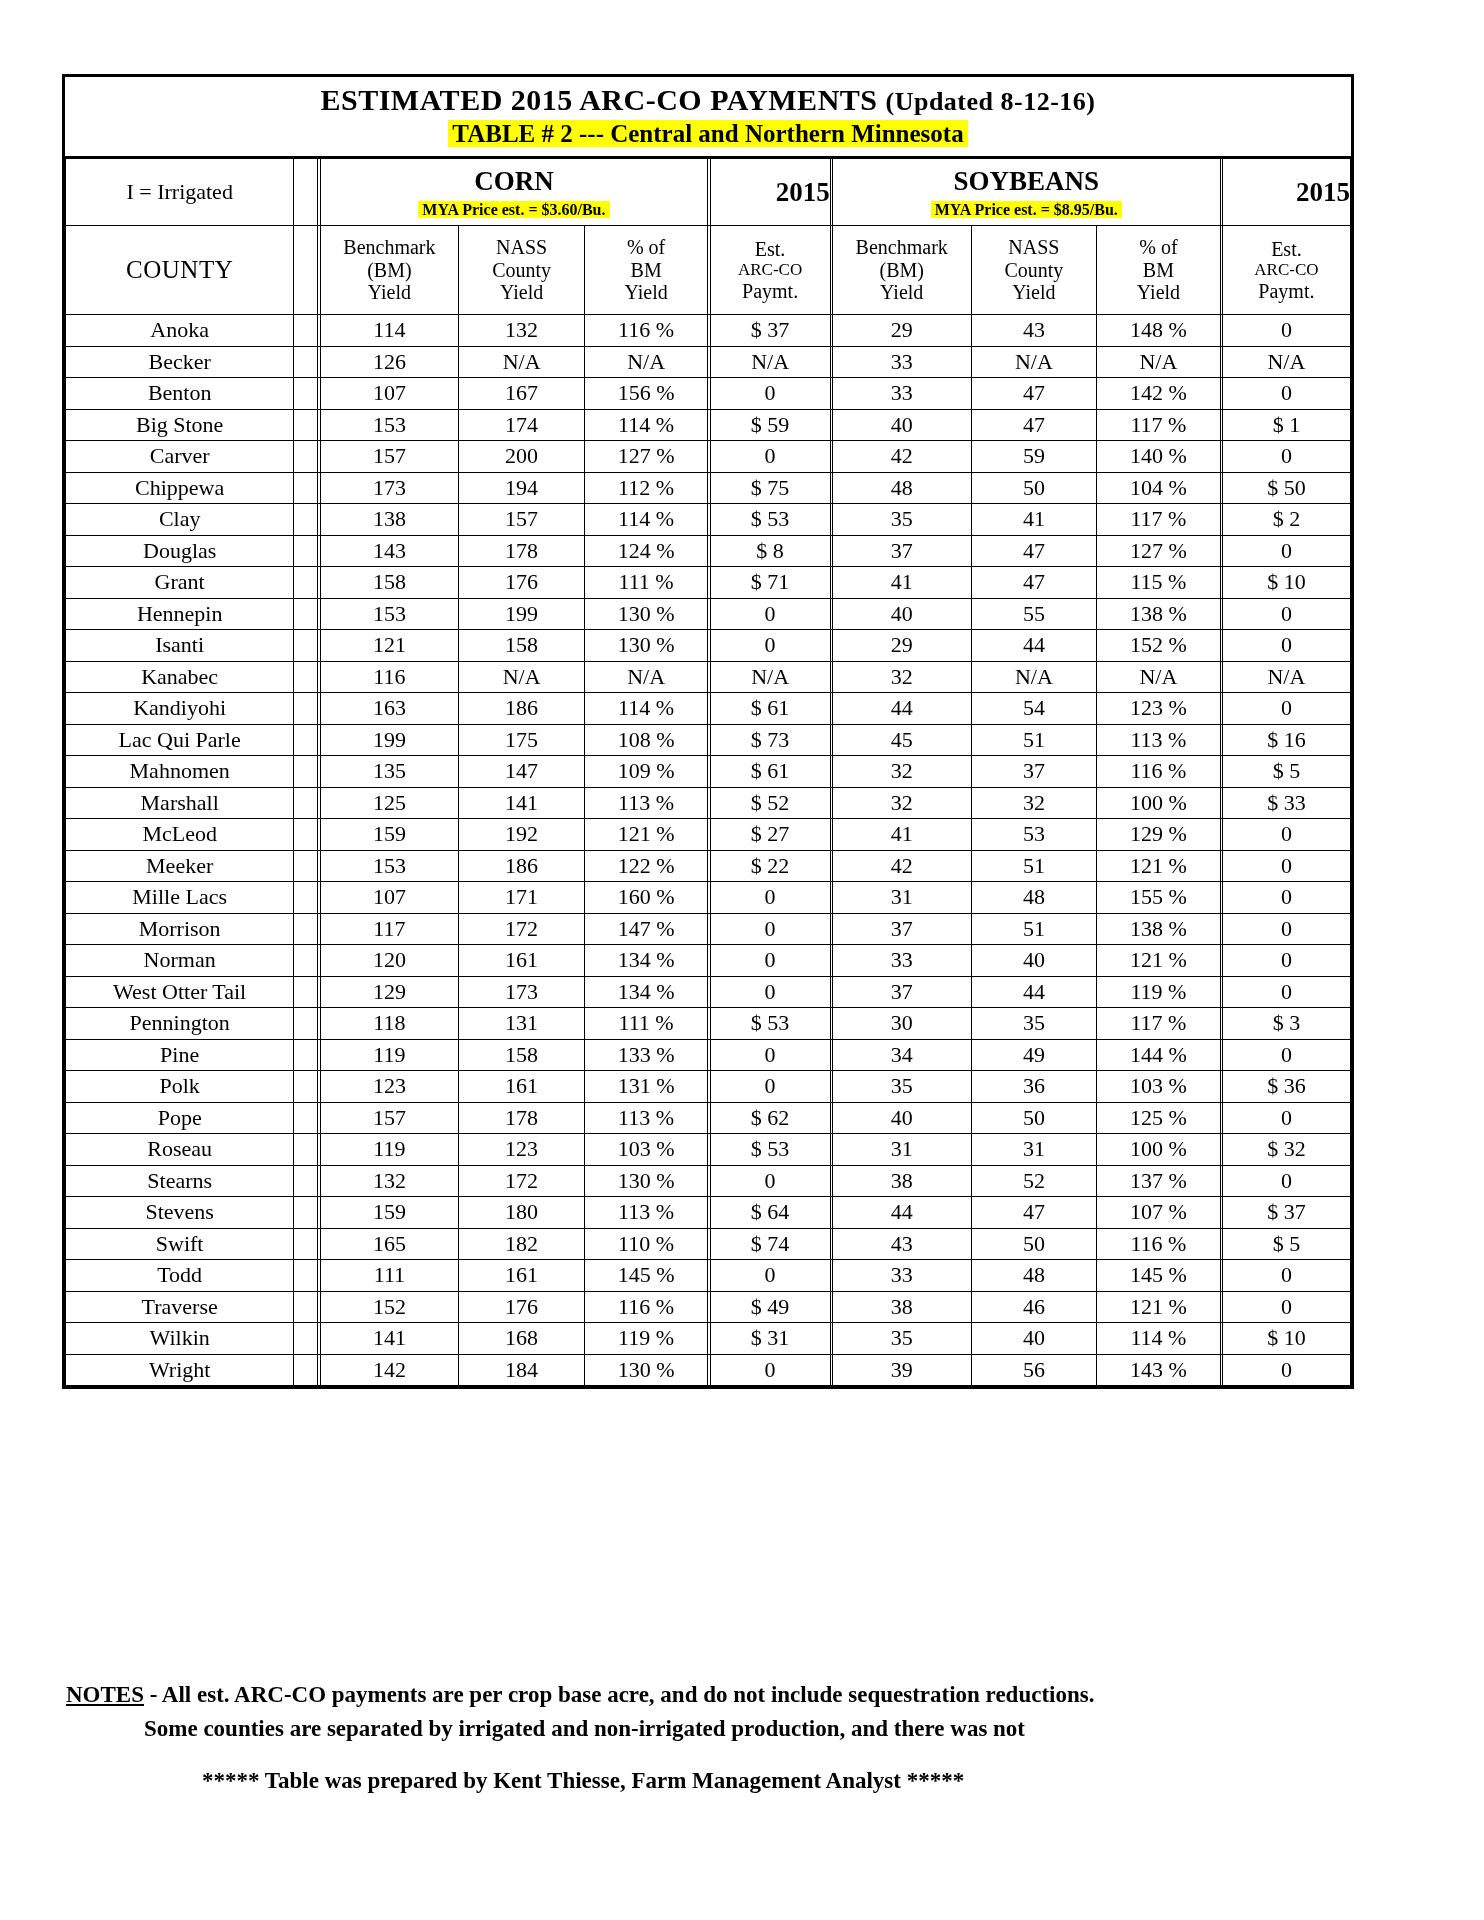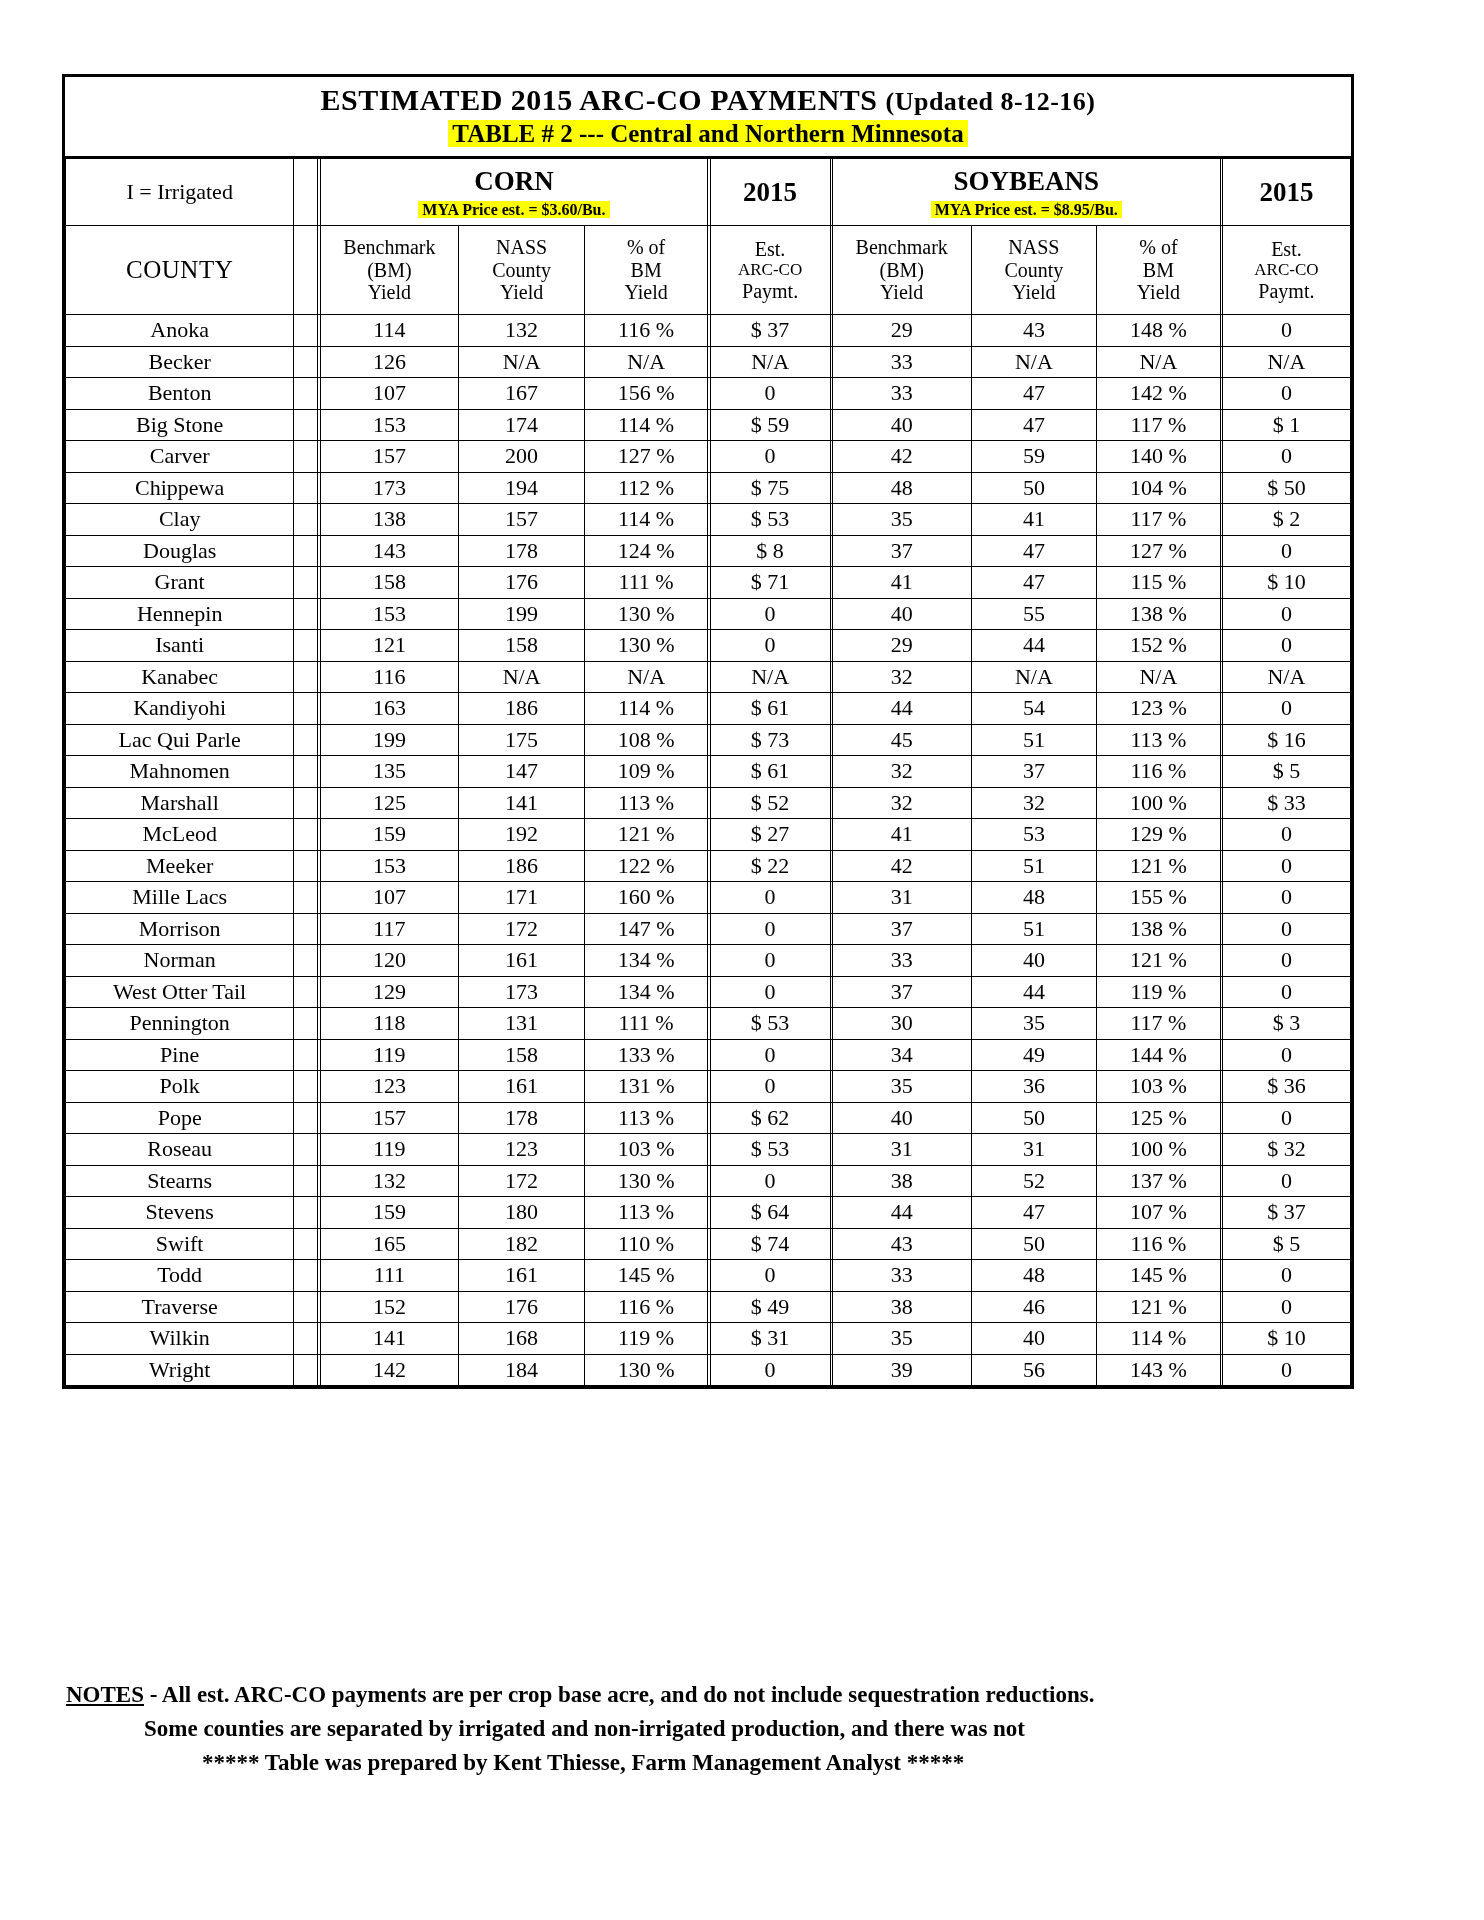--- a/index.html
+++ b/index.html
@@ -86,20 +86,21 @@
   }
   .grp .gsub {
     font-size: 16px;
     font-weight: bold;
     margin-top: 4px;
     display: block;
   }
   .grp.yearcell {
     font-size: 27px;
     font-weight: bold;
+    text-align: right;
   }
   .irr {
     font-size: 22px;
     font-weight: bold;
   }
 
   
   .colhead {
     height: 88px;
     font-size: 20px;
@@ -133,21 +134,21 @@
     left: 62px;
     top: 1678px;
     width: 1330px;
     font-size: 23px;
     font-weight: bold;
     line-height: 1.48;
   }
   .notes .l1 { padding-left: 4px; }
   .notes .l2 { padding-left: 82px; }
   .notes .l3 { padding-left: 82px; }
-  .notes .l4 { padding-left: 140px; }
+  .notes .l4 { padding-left: 140px; margin-top: 18px; }
   .u { text-decoration: underline; }
 </style>
 </head>
 <body>
 
 <div class="page">
 
   <div class="tablewrap">
     <table class="main">
       <colgroup>

